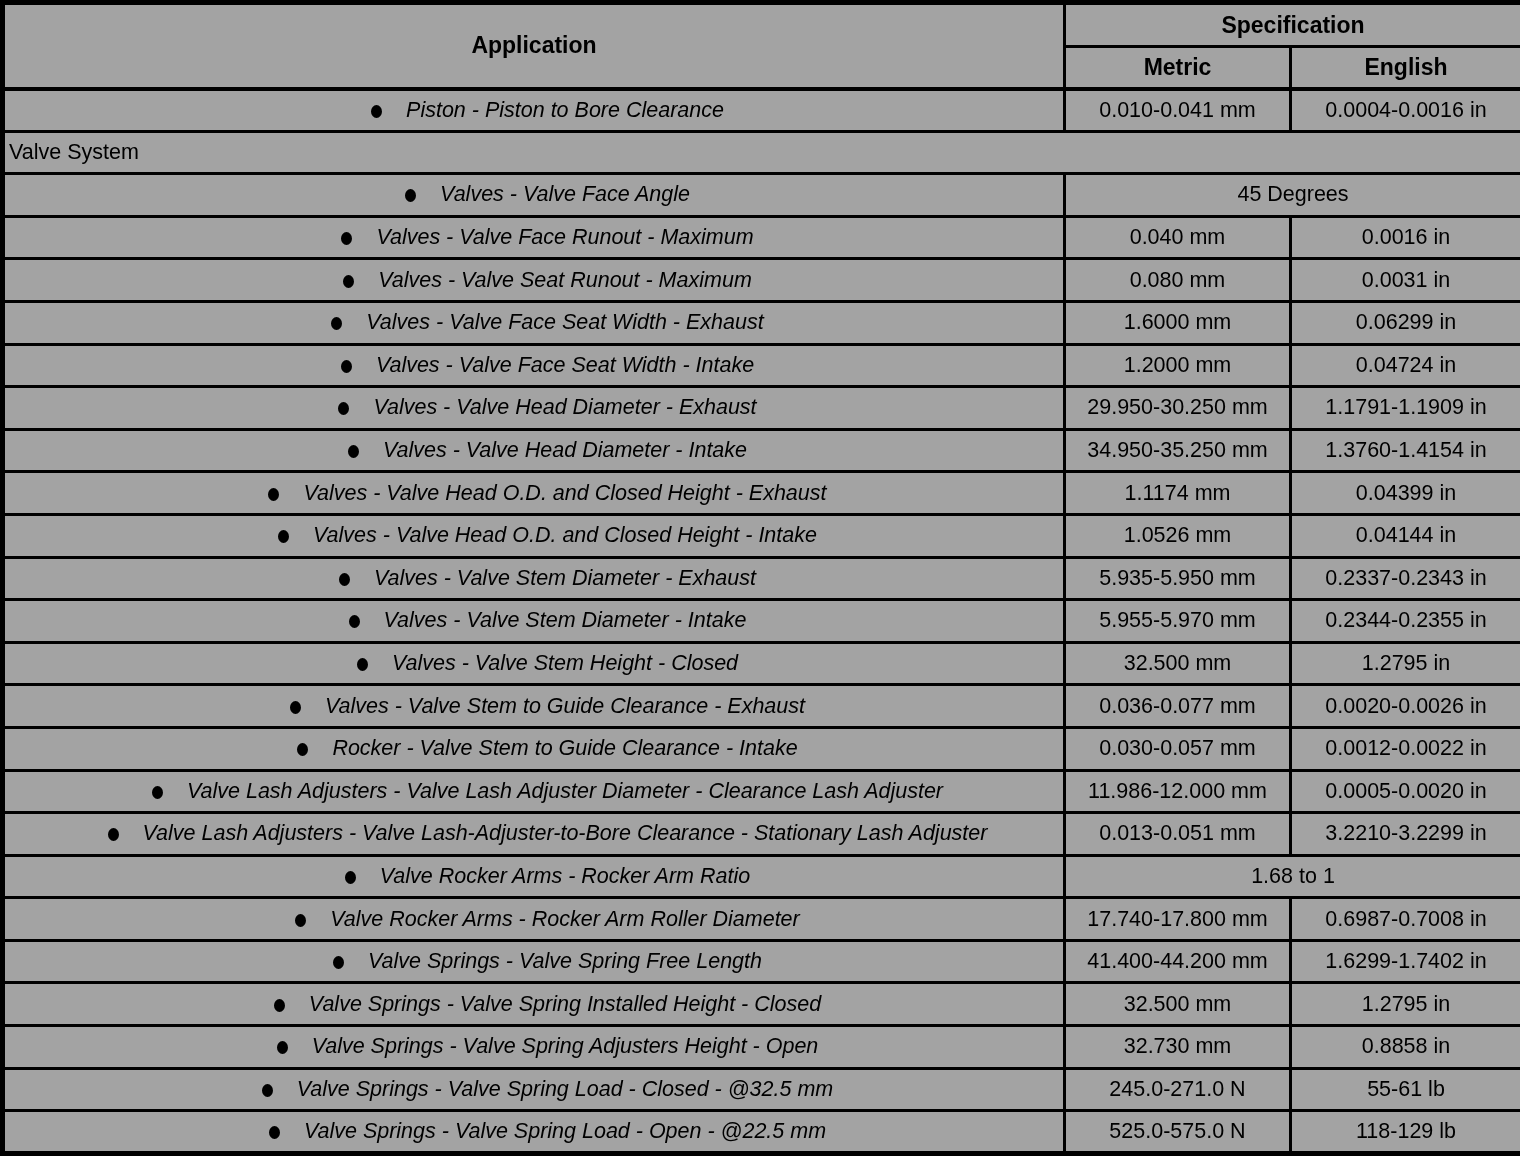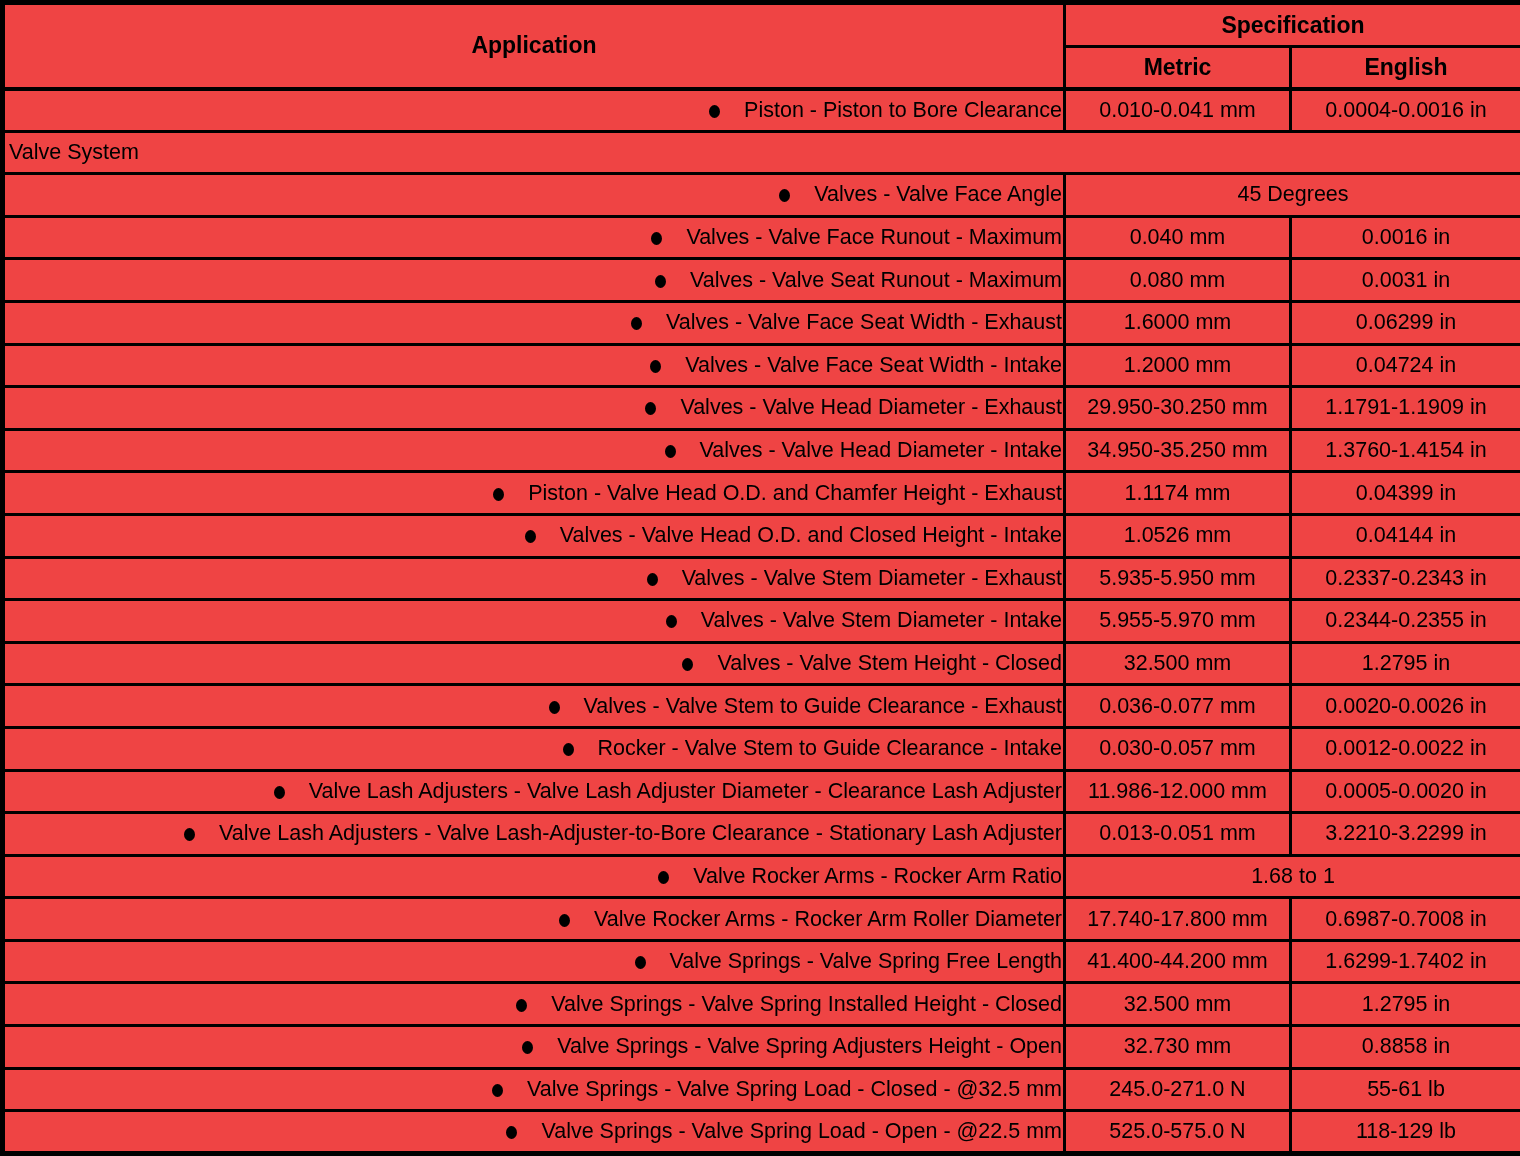--- a/index.html
+++ b/index.html
@@ -1,20 +1,20 @@
 <!DOCTYPE html>
 <html><head>
 <meta charset="utf-8">
 <style>
   * { box-sizing: border-box; }
   html, body { margin: 0; padding: 0; background: #ffffff; }
   .page {
     width: 1520px;
     height: 1156px;
-    background: #ef4444;
+    background: #a3a3a3;
     position: relative;
   }
   table.spec-table {
     width: 1520px;
     height: 1156px;
     border-collapse: collapse;
     table-layout: fixed;
     border: 5px solid #000000;
     font-family: "Liberation Sans", sans-serif;
     color: #000000;
@@ -30,22 +30,23 @@
     text-align: center;
   }
   .spec-table thead tr.hdr-top th.spec-hd { height: 44px; }
   .spec-table thead tr.hdr-sub th { height: 42px; margin-top: 8px; }
   .spec-table thead { border-bottom: 4px solid #000000; }
   .spec-table td {
     font-size: 21.5px;
     height: 42px;
   }
   td.app-cell {
-    text-align: right;
+    text-align: center;
     padding-left: 28px;
+    font-style: italic;
   }
   .bullet {
     display: inline-block;
     width: 11px;
     height: 13px;
     border-radius: 50%;
     background: #000000;
     margin-right: 24px;
     vertical-align: -1px;
   }
@@ -112,21 +113,21 @@
           <td class="app-cell"><span class="bullet"></span><span>Valves - Valve Head Diameter - Exhaust</span></td>
           <td class="val-cell">29.950-30.250 mm</td>
           <td class="val-cell">1.1791-1.1909 in</td>
         </tr>
         <tr>
           <td class="app-cell"><span class="bullet"></span><span>Valves - Valve Head Diameter - Intake</span></td>
           <td class="val-cell">34.950-35.250 mm</td>
           <td class="val-cell">1.3760-1.4154 in</td>
         </tr>
         <tr>
-          <td class="app-cell"><span class="bullet"></span><span>Piston - Valve Head O.D. and Chamfer Height - Exhaust</span></td>
+          <td class="app-cell"><span class="bullet"></span><span>Valves - Valve Head O.D. and Closed Height - Exhaust</span></td>
           <td class="val-cell">1.1174 mm</td>
           <td class="val-cell">0.04399 in</td>
         </tr>
         <tr>
           <td class="app-cell"><span class="bullet"></span><span>Valves - Valve Head O.D. and Closed Height - Intake</span></td>
           <td class="val-cell">1.0526 mm</td>
           <td class="val-cell">0.04144 in</td>
         </tr>
         <tr>
           <td class="app-cell"><span class="bullet"></span><span>Valves - Valve Stem Diameter - Exhaust</span></td>

